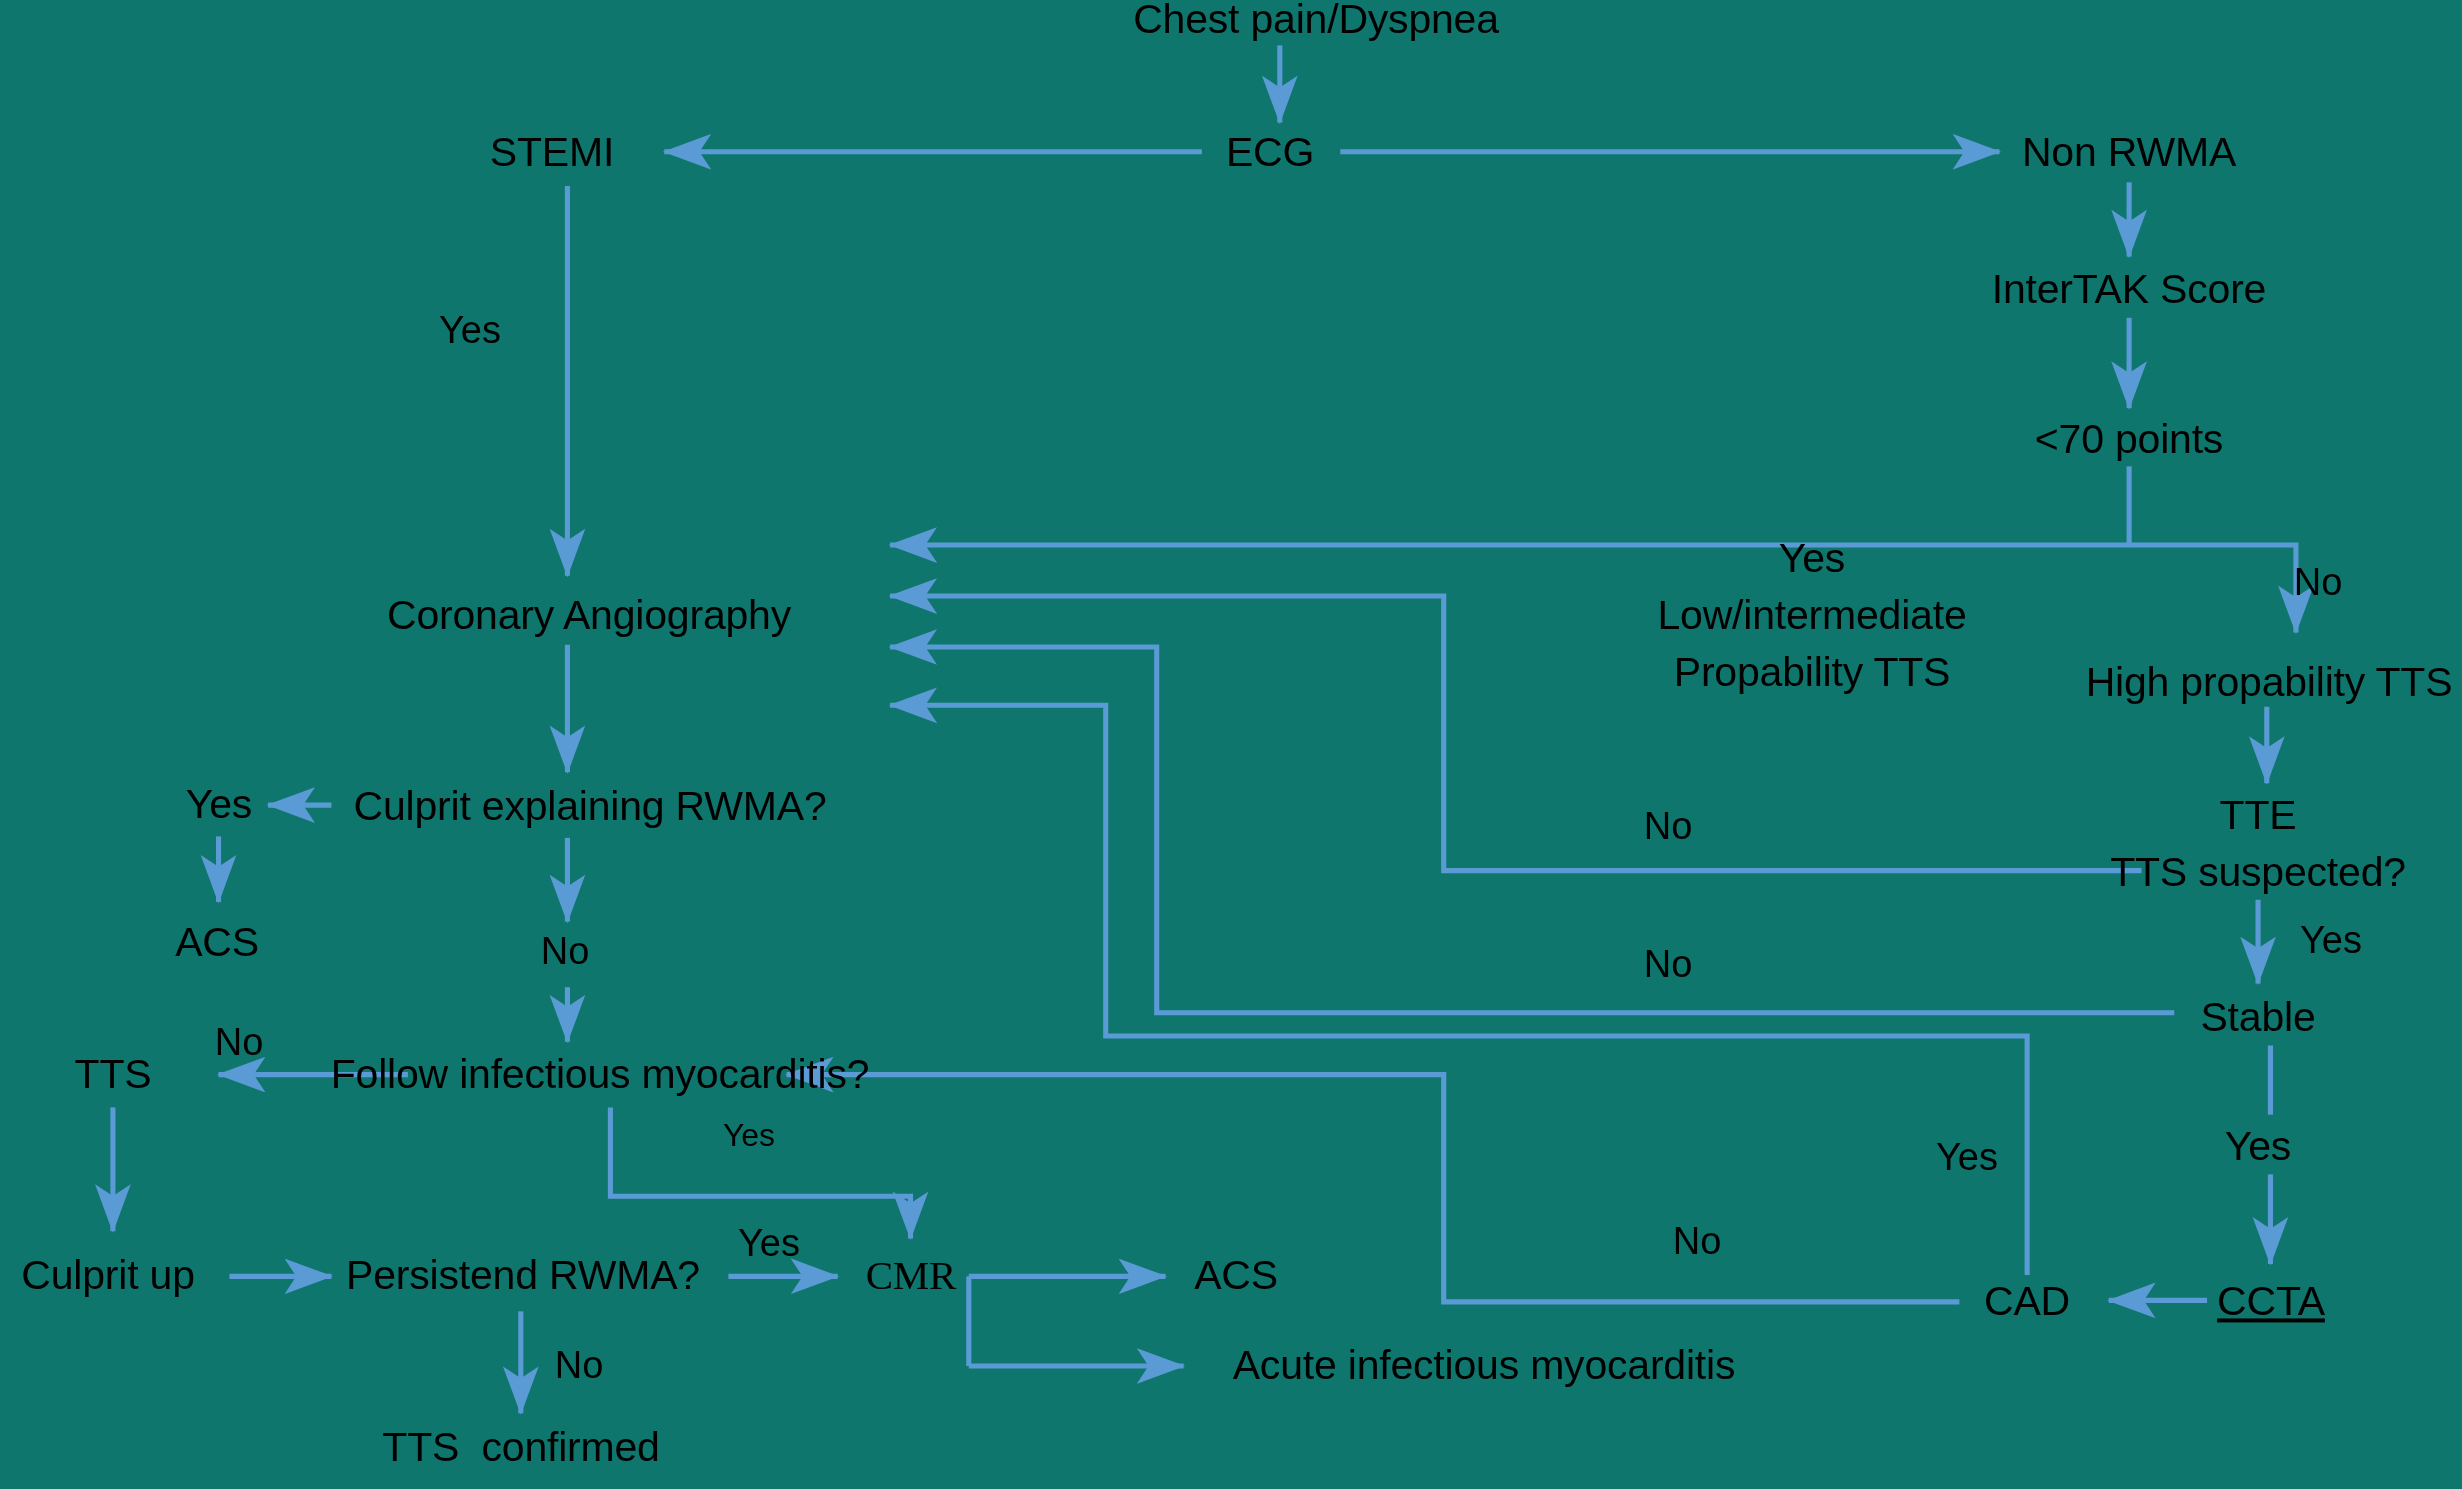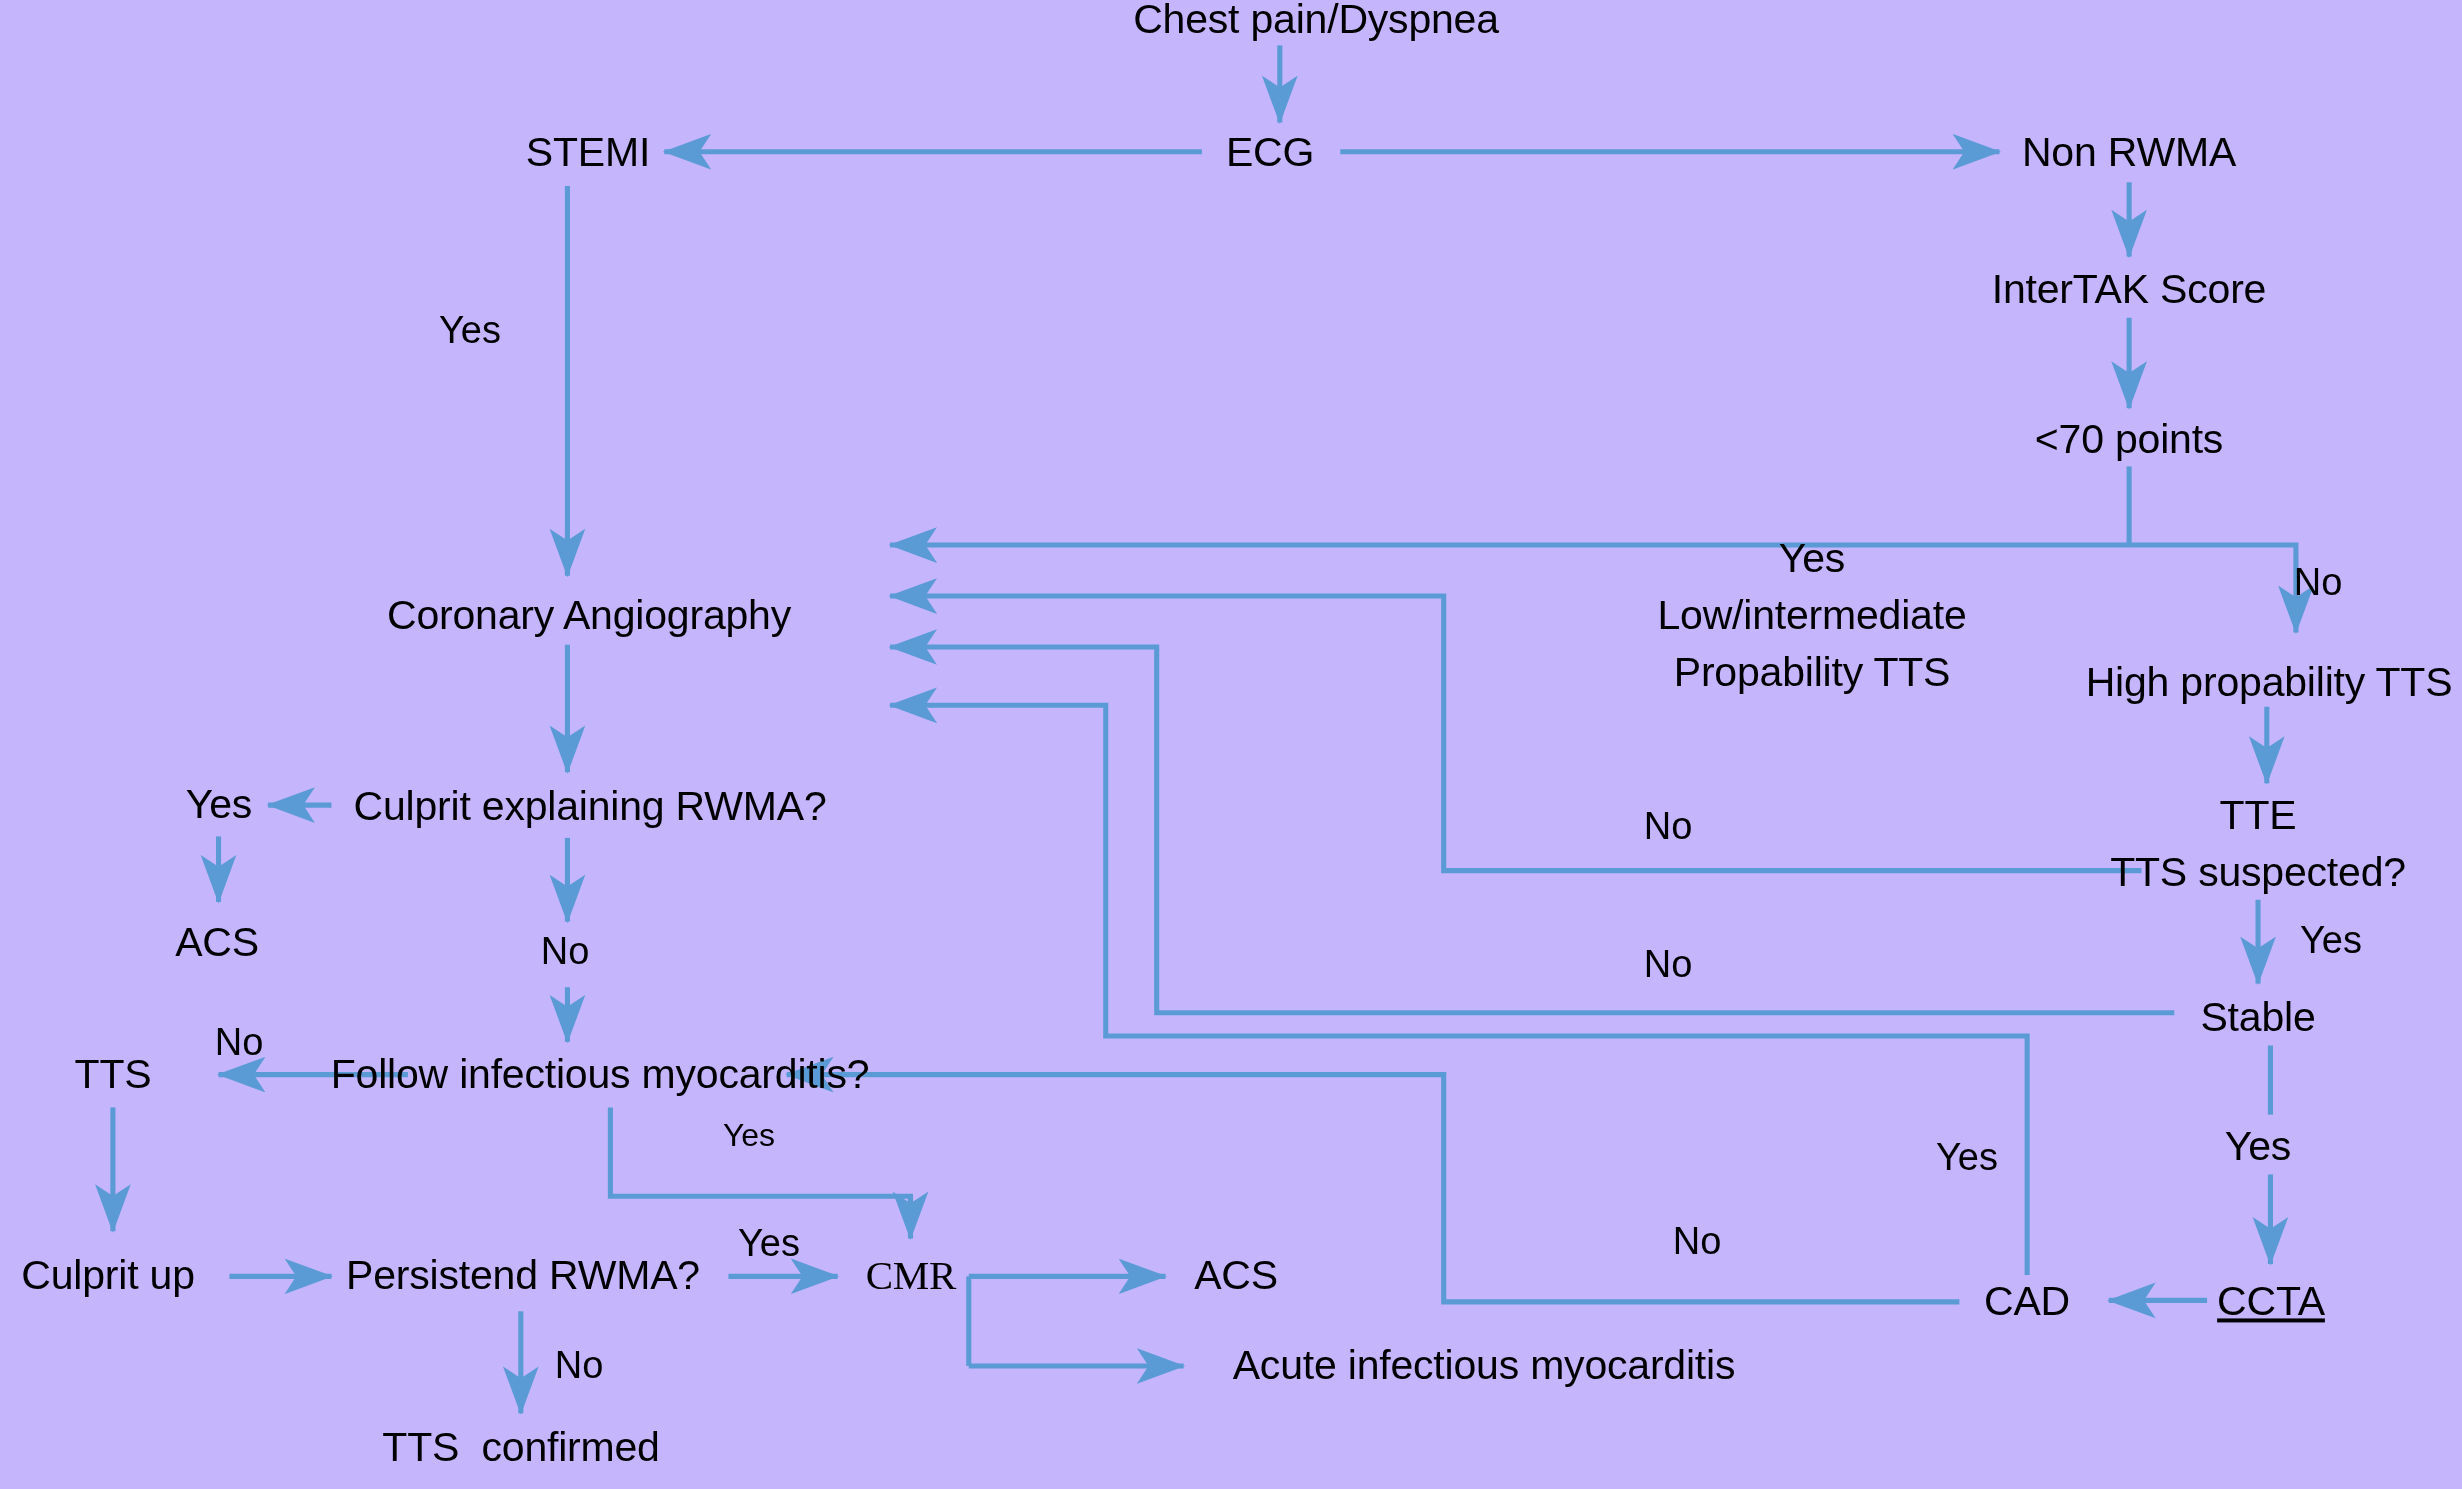--- a/index.html
+++ b/index.html
@@ -9,21 +9,21 @@
     background: #ffffff;
   }
   body {
     font-family: "Liberation Sans", sans-serif;
     color: #000000;
   }
   #canvas {
     position: relative;
     width: 2462px;
     height: 1490px;
-    background: #c4b5fd;
+    background: #0f766e;
     overflow: hidden;
   }
   #edges {
     position: absolute;
     left: 0;
     top: 0;
     width: 2462px;
     height: 1490px;
   }
   .node {
@@ -122,21 +122,21 @@
 
       <path d="M1330,1752 L1330,1875"></path>
       <path d="M1330,1752 L1600,1752" marker-end="url(#ah)"></path>
       <path d="M1330,1875 L1625,1875" marker-end="url(#ah)"></path>
 
     </g>
   </svg>
 
   <div class="node" style="left:1316px; top:20.4px;">Chest pain/Dyspnea</div>
   <div class="node" style="left:1270px; top:153px;">ECG</div>
-  <div class="node" style="left:588px;  top:153px;">STEMI</div>
+  <div class="node" style="left:552px;  top:153px;">STEMI</div>
   <div class="node" style="left:2129px; top:153px;">Non RWMA</div>
   <div class="node" style="left:2129px; top:290px;">InterTAK Score</div>
   <div class="node" style="left:2129px; top:440px;">&lt;70 points</div>
   <div class="node" style="left:589px;  top:616px;">Coronary Angiography</div>
   <div class="node" style="left:1812px; top:559px;">Yes</div>
   <div class="node" style="left:1812px; top:616px;">Low/intermediate</div>
   <div class="node" style="left:1812px; top:673px;">Propability TTS</div>
   <div class="node" style="left:590px;  top:807px;">Culprit explaining RWMA?</div>
   <div class="node" style="left:2269px; top:683px;">High propability TTS</div>
   <div class="node" style="left:219px;  top:805px;">Yes</div>

